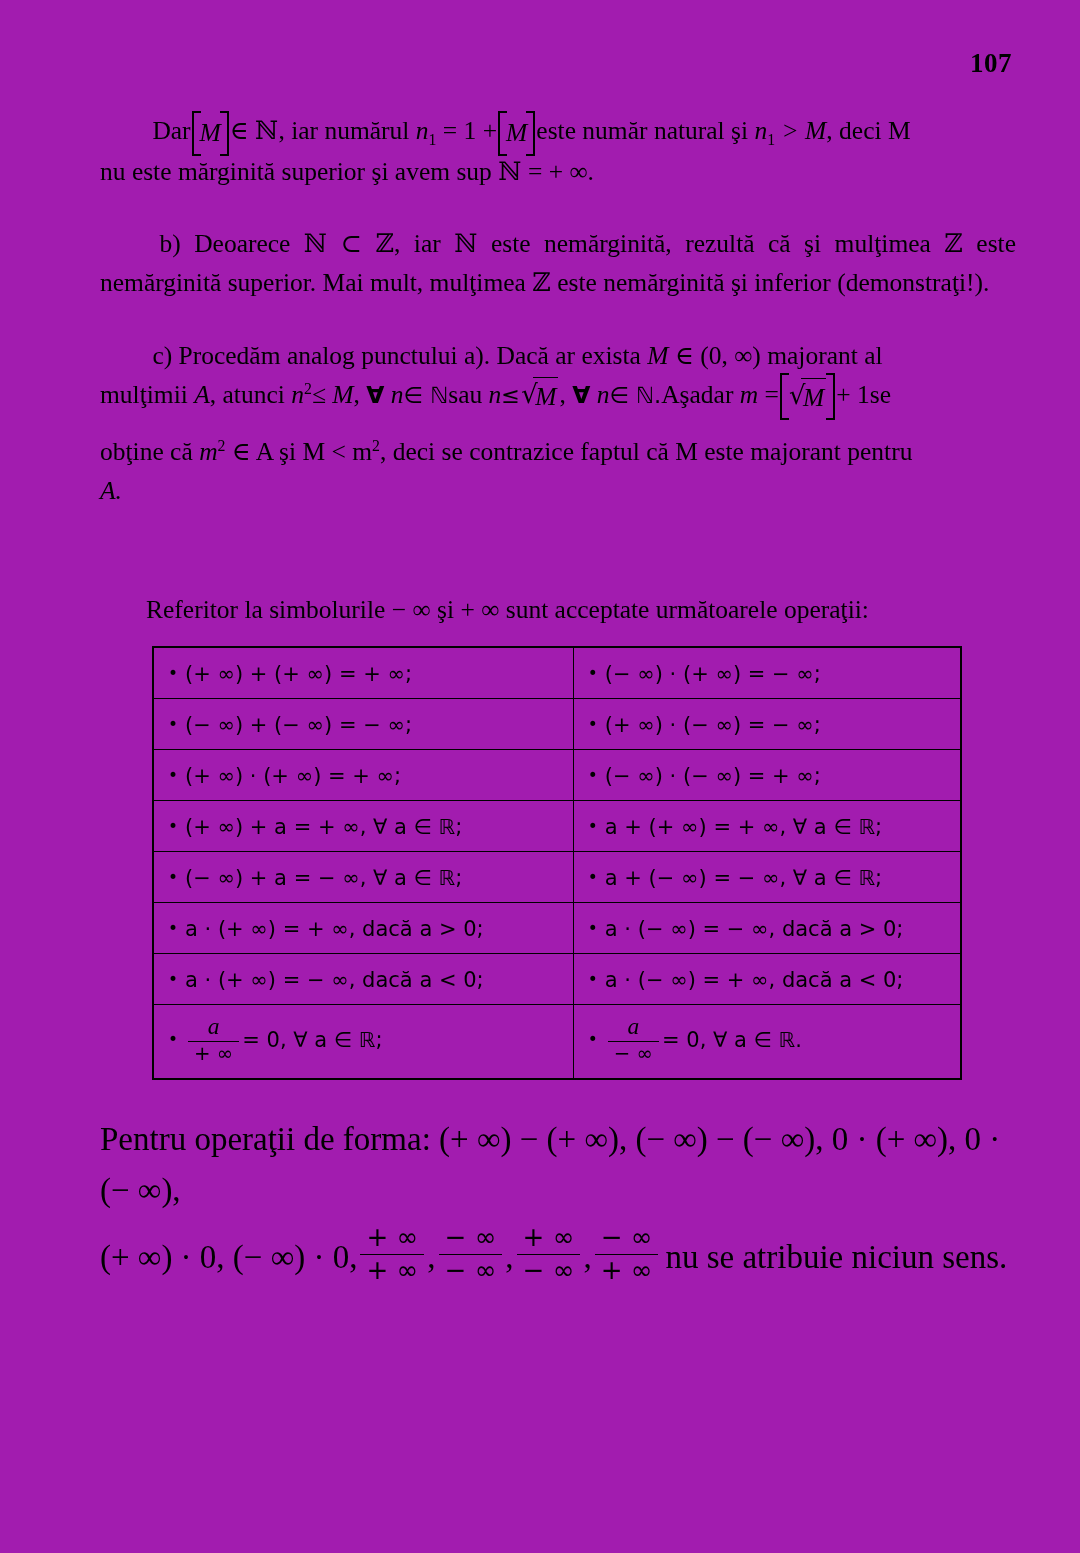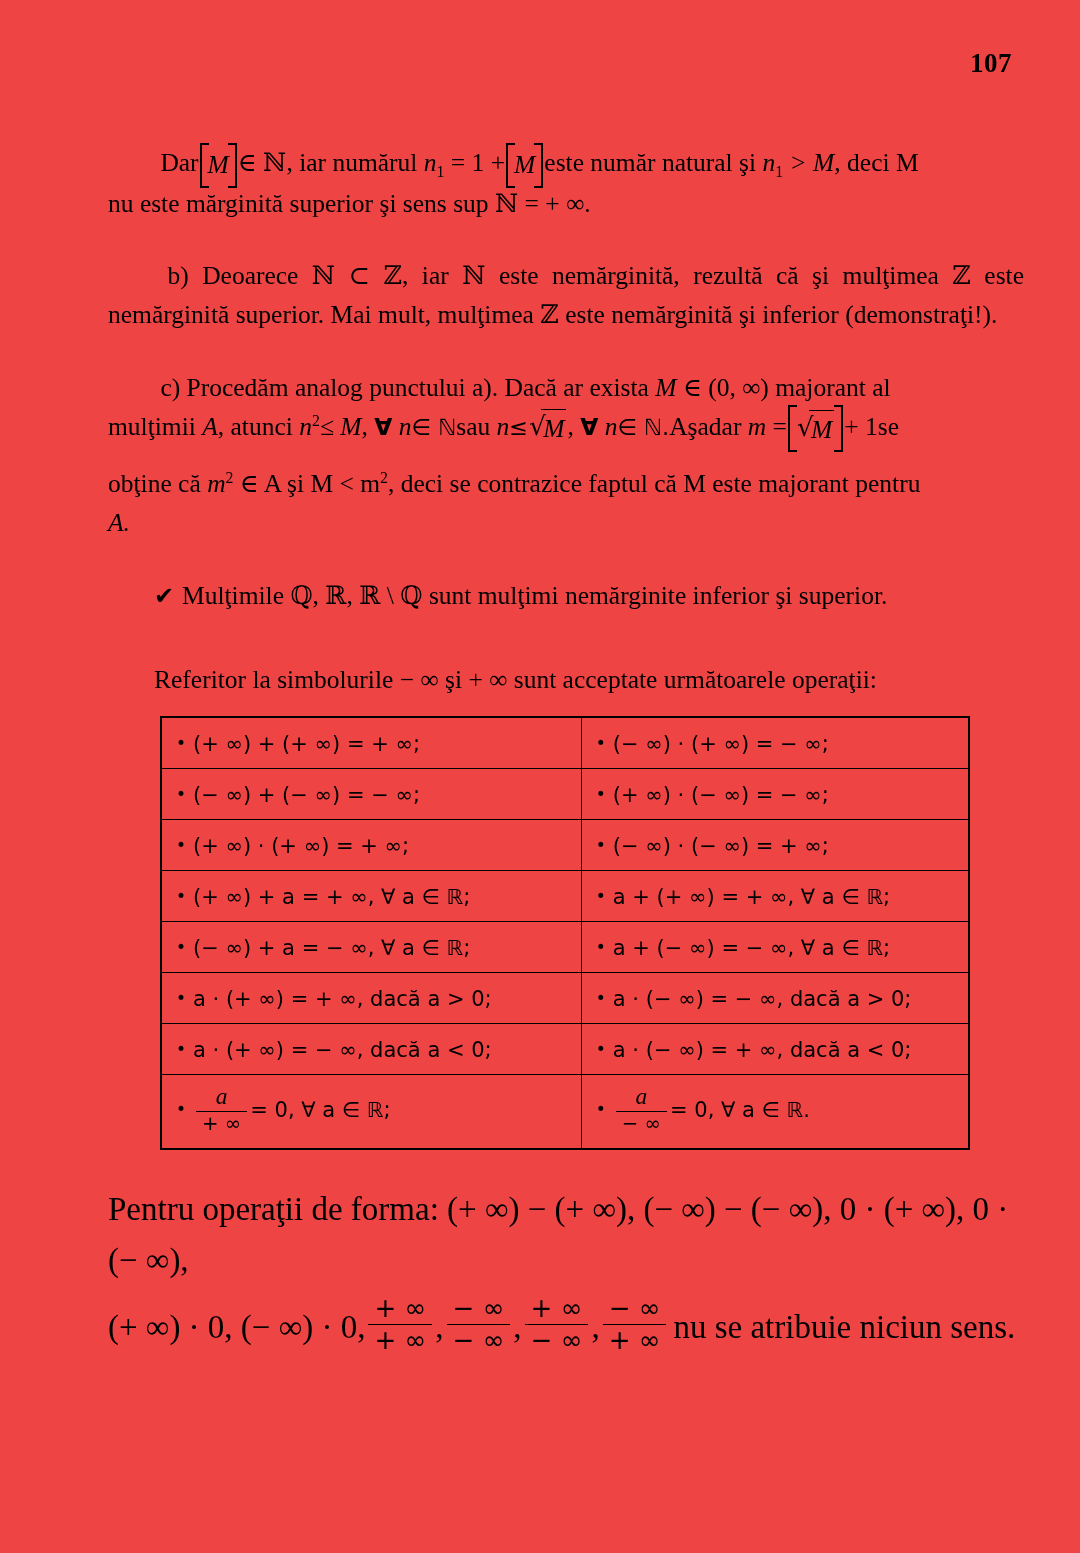--- a/index.html
+++ b/index.html
@@ -8,38 +8,37 @@
     background: #ffffff;
   }
   body {
     font-family: "Liberation Serif", "DejaVu Serif", serif;
     color: #000000;
   }
   .page {
     position: relative;
     width: 1080px;
     height: 1553px;
-    background: #ef4444;
+    background: #a21caf;
     overflow: hidden;
     box-sizing: border-box;
   }
   .page-number {
     position: absolute;
     top: 48px;
     right: 68px;
     font-size: 27px;
     font-weight: bold;
     letter-spacing: 0.5px;
   }
   .content {
     position: absolute;
-    left: 108px;
+    left: 100px;
     top: 112px;
     width: 916px;
-    margin-top: 32px;
   }
 
   
   .para {
     font-size: 25.5px;
     line-height: 1.52;
     text-align: justify;
     margin: 0;
   }
   .para.indent::before {
@@ -207,21 +206,21 @@
 
   <div class="content">
 
     <div class="para indent">
       <span class="mr">Dar</span><span class="brk"><span class="mi">M</span></span><span class="mr">∈ ℕ, iar numărul</span>
       <span class="mi">n</span><sub class="n">1</sub>
       <span class="mr">= 1 +</span><span class="brk"><span class="mi">M</span></span><span class="mr">este număr natural şi</span>
       <span class="mi">n</span><sub class="n">1</sub>
       <span class="mi">&gt; M</span><span class="mr">, deci M</span>
     </div>
-    <div class="para">nu este mărginită superior şi sens sup ℕ = + ∞.</div>
+    <div class="para">nu este mărginită superior şi avem sup ℕ = + ∞.</div>
 
     <div class="gap-m"></div>
 
     <div class="para indent">
       <span>b)</span>
       <span>Deoarece ℕ ⊂ ℤ, iar ℕ este nemărginită, rezultă că şi mulţimea ℤ este nemărginită superior. Mai mult, mulţimea ℤ este nemărginită şi inferior (demonstraţi!).</span>
     </div>
 
     <div class="gap-m"></div>
 
@@ -252,23 +251,20 @@
       <span class="mi">m</span><sup class="n">2</sup>
       <span>∈ A şi M &lt; m</span><sup class="n">2</sup><span>, deci se contrazice faptul că M este majorant pentru</span>
     </div>
     <div class="para">
       <span class="mi">A.</span>
     </div>
 
     <div class="gap-m"></div>
 
 
-    <div class="obs-item">
-      <span class="check">✔</span><span>Mulţimile ℚ, ℝ, ℝ \ ℚ sunt mulţimi nemărginite inferior şi superior.</span>
-    </div>
 
     <div class="gap-l"></div>
 
     <div class="para indent">Referitor la simbolurile − ∞ şi + ∞ sunt acceptate următoarele operaţii:</div>
 
     <div class="gap-s"></div>
 
     <div class="ops-table-wrap">
       <table class="ops">
         <tbody>

